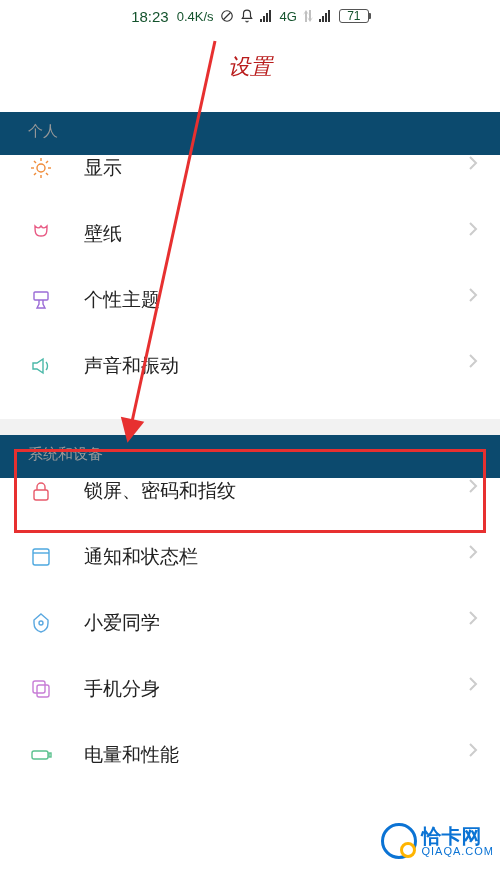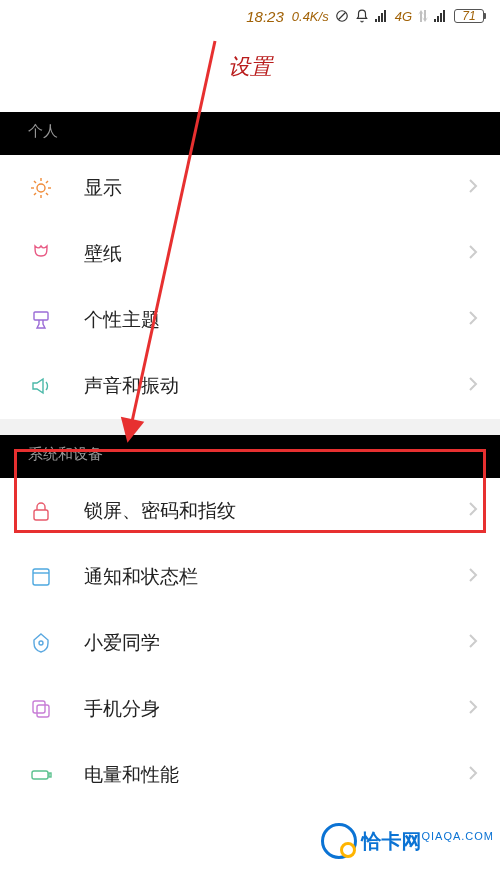--- a/index.html
+++ b/index.html
@@ -1,35 +1,35 @@
 <!DOCTYPE html>
 <html><head>
 <meta charset="utf-8">
 <style>
   * { box-sizing: border-box; margin: 0; padding: 0; }
   html, body { width: 500px; height: 879px; font-family: -apple-system, "Helvetica Neue", Arial, sans-serif; background: #f5f5f5; overflow: hidden; }
   .screen { width: 500px; height: 879px; background: #fff; position: relative; }
-  .statusbar { height: 32px; display: flex; align-items: center; justify-content: flex-end; padding: 0 16px; font-size: 15px; color: #a16207; font-style: italic; }
+  .statusbar { height: 32px; display: flex; align-items: center; justify-content: center; padding: 0 16px; font-size: 15px; color: #14532d; }
   .statusbar .right { display: flex; align-items: center; gap: 6px; font-size: 13px; padding-left: 8px; }
   .statusbar .right span { display: inline-flex; align-items: center; }
   .statusbar svg { display: block; }
   .header { text-align: center; padding: 20px 0 30px; font-size: 22px; color: #b91c1c; font-style: italic; }
-  .section-label { padding: 10px 28px 14px; font-size: 15px; color: #999; background: #000000; }
+  .section-label { padding: 10px 28px 14px; font-size: 15px; color: #999; background: #0c4a6e; }
   .gap { height: 16px; background: #f2f2f2; }
-  .row { display: flex; align-items: center; height: 66px; padding: 0 22px 0 28px; background: #fff; position: relative; }
+  .row { display: flex; align-items: flex-start; height: 66px; padding: 0 22px 0 28px; background: #fff; position: relative; }
   .row .icon { width: 26px; height: 26px; display: flex; align-items: center; justify-content: center; flex-shrink: 0; }
   .row .icon svg { stroke-width: 1.4; }
   .row .label { flex: 1; margin-left: 30px; font-size: 19px; color: #222; }
   .row .chev { color: #ccc; flex-shrink: 0; }
   .highlight-box { position: absolute; border: 3px solid #e73030; pointer-events: none; left: 14px; right: 14px; top: 449px; height: 84px; z-index: 10; }
   .arrow-overlay { position: absolute; top: 36px; left: 120px; pointer-events: none; z-index: 9; }
   .watermark { position: absolute; right: 6px; bottom: 20px; display: flex; align-items: center; gap: 4px; }
   .watermark .circle { width: 36px; height: 36px; border: 3px solid #0b73d4; border-radius: 50%; position: relative; }
   .watermark .circle::after { content: ""; position: absolute; width: 10px; height: 10px; border: 3px solid #ffb400; border-radius: 50%; right: -2px; bottom: -2px; background: #fff; }
-  .watermark .txt { display: flex; flex-direction: row; line-height: 1; }
+  .watermark .txt { display: flex; flex-direction: column; line-height: 1; }
   .watermark .txt .big { font-size: 20px; font-weight: 600; color: #0b73d4; }
   .watermark .txt .small { font-size: 11px; color: #0b73d4; letter-spacing: 1px; }
   .battery { width: 30px; height: 14px; border: 1px solid #555; border-radius: 3px; display: inline-flex; align-items: center; justify-content: center; font-size: 12px; position: relative; }
   .battery::after { content: ""; position: absolute; right: -3px; top: 3px; width: 2px; height: 6px; background: #555; border-radius: 0 1px 1px 0; }
 </style>
 </head>
 <body>
 
 <div class="screen">
 

